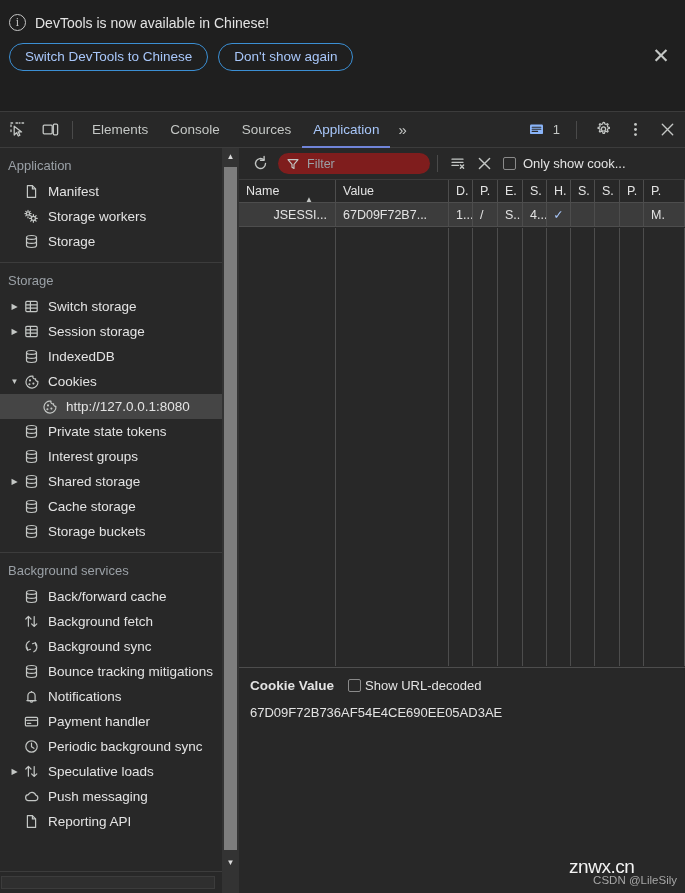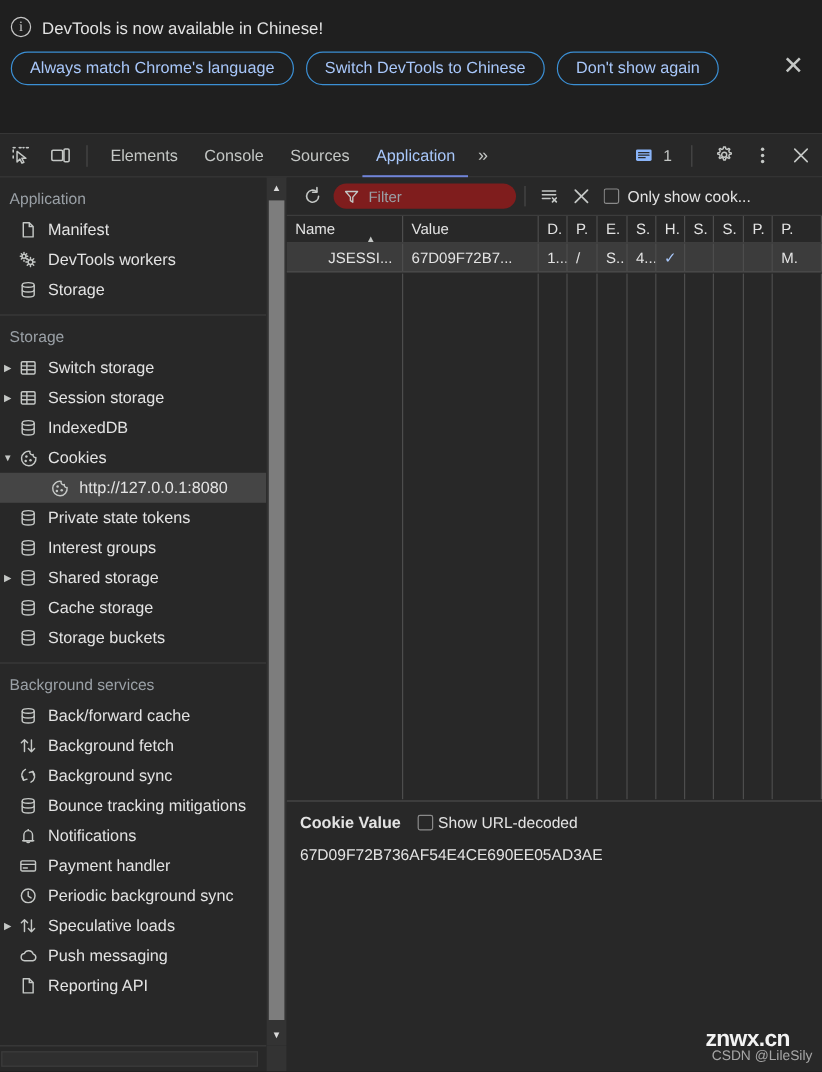--- a/index.html
+++ b/index.html
@@ -88,21 +88,21 @@
   #sidebar {
     position: absolute; left: 0; top: 148px; width: 222px; height: 723px;
     background: #282828; overflow: hidden;
   }
   .sb-section-title {
     color: #9aa0a6; font-size: 13px; padding: 10px 0 6px 8px;
   }
   .sb-divider { height: 1px; background: #3c3c3c; margin: 8px 0 0 0; }
   .sb-item {
     display: flex; align-items: center; height: 25px;
-    cursor: pointer; color: #e3e3e3; font-size: 13.5px;
+    padding-left: 8px; cursor: pointer; color: #e3e3e3; font-size: 13.5px;
     white-space: nowrap;
   }
   .sb-item.selected { background: #454545; }
   .sb-arrow {
     width: 13px; flex: 0 0 13px; color: #c4c7c5; font-size: 8px;
     text-align: center; line-height: 25px;
   }
   .sb-ico {
     width: 21px; flex: 0 0 21px; display: flex; align-items: center;
     justify-content: center; color: #c4c7c5;
@@ -225,38 +225,37 @@
     color: #e3e3e3; font-size: 13px; padding: 12px 0 0 11px;
     word-break: break-all;
   }
 
   
   #watermark {
     position: absolute; right: 8px; bottom: 6px;
     text-align: left; pointer-events: none;
   }
   #wm-main {
-    color: #f3f3f3; font-size: 19px; font-weight: bold;
-    letter-spacing: -0.5px; line-height: 19px; text-align: center;
+    color: #f3f3f3; font-size: 19px; font-weight: normal;
+    letter-spacing: -0.5px; line-height: 19px;
   }
   #wm-sub {
     color: #a6a6a6; font-size: 11.5px; line-height: 13px;
     margin-left: 24px; margin-top: -2px;
   }
 </style>
 </head>
 <body>
 
 <div id="locale-banner">
   <div class="info-row">
     <div class="info-icon">i</div>
     <div id="banner-text">DevTools is now available in Chinese!</div>
   </div>
   <div id="banner-buttons">
-    <button class="pill-btn">Always match Chrome's language</button>
     <button class="pill-btn">Switch DevTools to Chinese</button>
     <button class="pill-btn">Don't show again</button>
   </div>
   <div id="banner-close">✕</div>
 </div>
 
 <div id="tabbar">
   <div class="tb-icon">
     <svg width="16" height="16" viewBox="0 0 16 16">
       <path d="M1 1h3M6 1h4M12 1h3M1 3v3M1 8v3" stroke="#c4c7c5" stroke-width="1.3" stroke-linecap="round" stroke-dasharray="1.6 1.6"></path>
@@ -322,21 +321,21 @@
     <div class="sb-item">
       <div class="sb-arrow"></div>
       <div class="sb-ico">
         <svg width="17" height="15" viewBox="0 0 17 15">
           <circle cx="5" cy="4.6" r="1.6" stroke="#c4c7c5" stroke-width="1.2" fill="none"></circle>
           <path d="M5 1.4v1M5 7.8v1M1.9 4.6h1M7.1 4.6h1M2.8 2.4l.7.7M6.5 6.1l.7.7M7.2 2.4l-.7.7M3.5 6.1l-.7.7" stroke="#c4c7c5" stroke-width="1.2" fill="none" stroke-linecap="round"></path>
           <circle cx="10.4" cy="9.4" r="2" stroke="#c4c7c5" stroke-width="1.2" fill="none"></circle>
           <path d="M10.4 5.6v1.2M10.4 12v1.2M6.6 9.4h1.2M13 9.4h1.2M7.7 6.7l.85.85M12.25 11.25l.85.85M13.1 6.7l-.85.85M8.55 11.25l-.85.85" stroke="#c4c7c5" stroke-width="1.2" fill="none" stroke-linecap="round"></path>
         </svg>
       </div>
-      <div class="sb-label">DevTools workers</div>
+      <div class="sb-label">Storage workers</div>
     </div>
     <div class="sb-item">
       <div class="sb-arrow"></div>
       <div class="sb-ico">
         <svg width="15" height="15" viewBox="0 0 15 15">
           <ellipse cx="7.5" cy="3.4" rx="5" ry="1.9" stroke="#c4c7c5" stroke-width="1.2" fill="none"></ellipse>
           <path d="M2.5 3.4v8.2c0 1.05 2.24 1.9 5 1.9s5-.85 5-1.9V3.4" stroke="#c4c7c5" stroke-width="1.2" fill="none"></path>
           <path d="M2.5 7.5c0 1.05 2.24 1.9 5 1.9s5-.85 5-1.9" stroke="#c4c7c5" stroke-width="1.2" fill="none"></path>
         </svg>
       </div>

